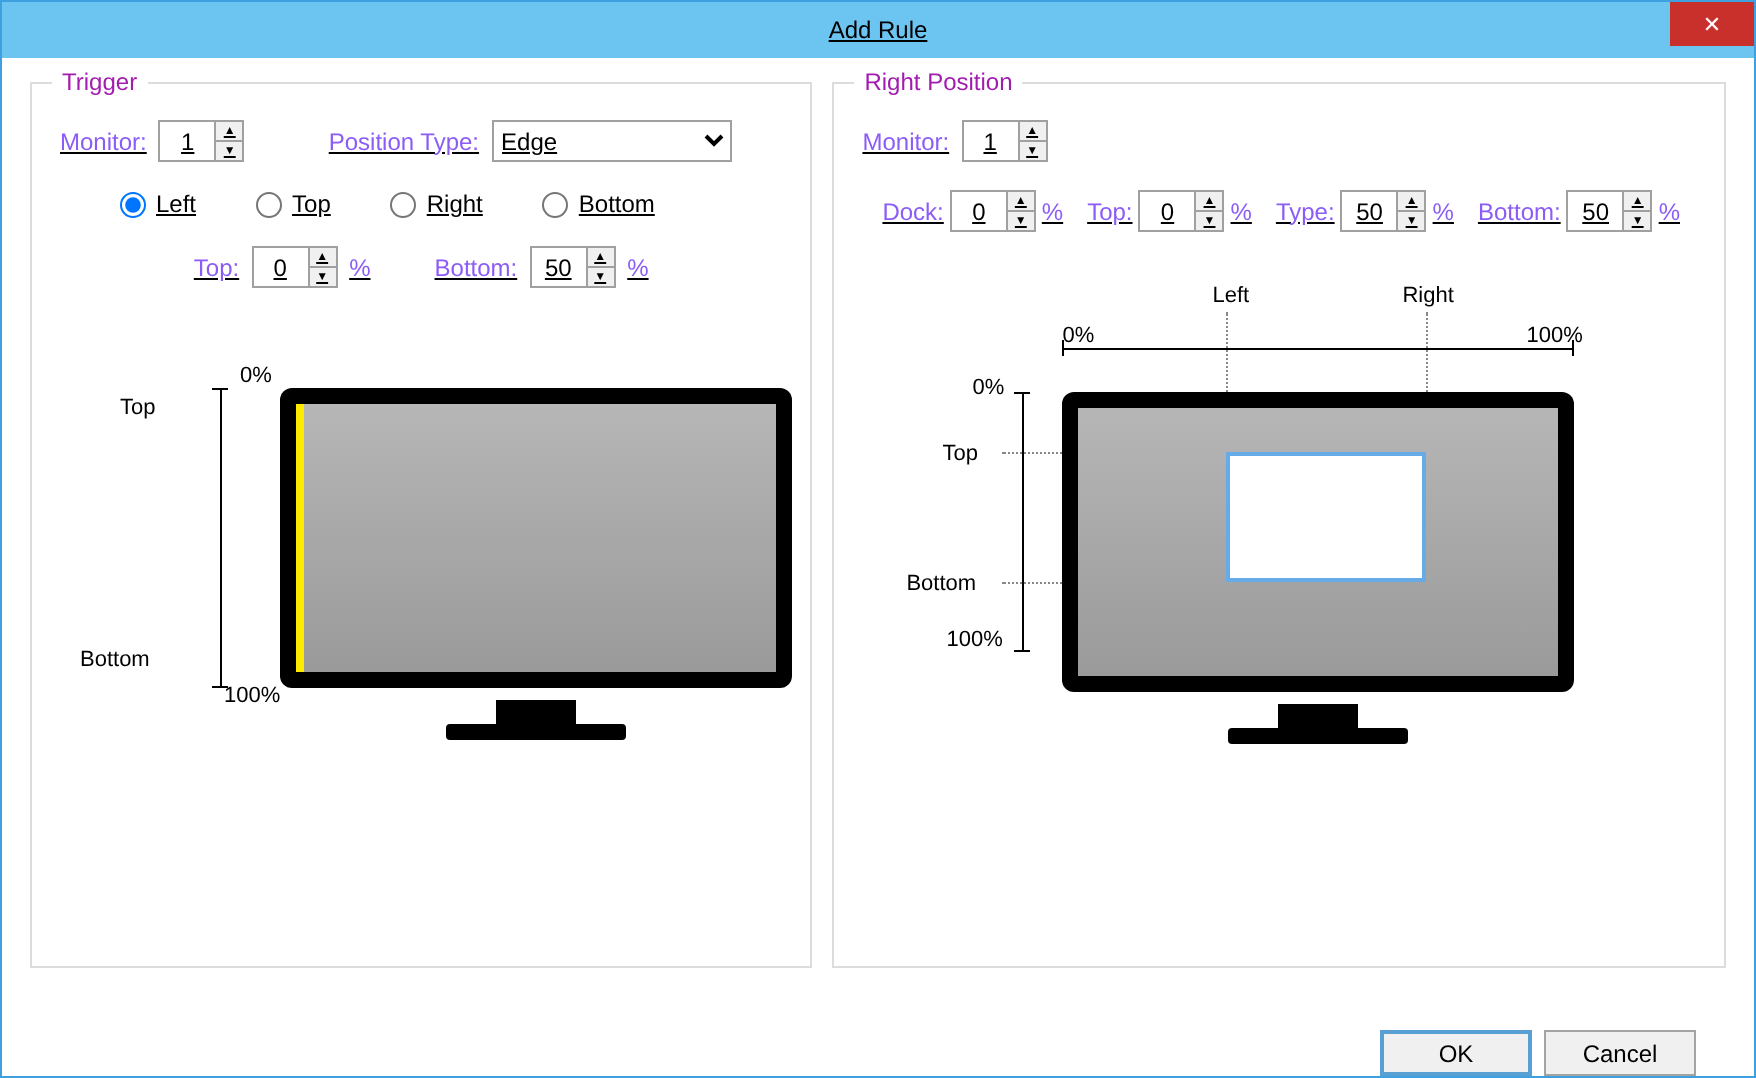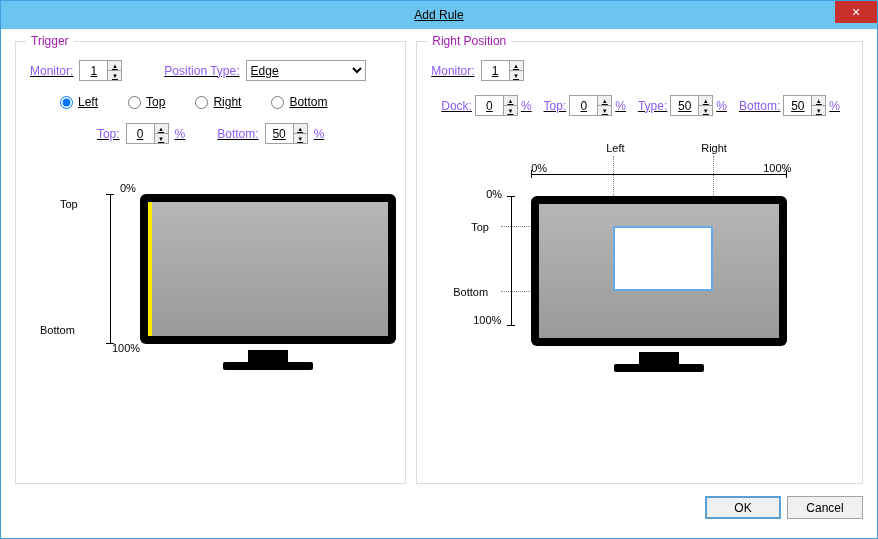--- a/index.html
+++ b/index.html
@@ -29,21 +29,21 @@
 .monitor-frame { position: absolute; width: 256px; height: 150px; background: #000; border-radius: 6px; padding: 8px; }
 .monitor-screen { width: 100%; height: 100%; background: linear-gradient(#b6b6b6, #9a9a9a); position: relative; }
 .monitor-stand { position: absolute; bottom: -18px; left: 50%; transform: translateX(-50%); width: 40px; height: 12px; background: #000; }
 .monitor-base { position: absolute; bottom: -26px; left: 50%; transform: translateX(-50%); width: 90px; height: 8px; background: #000; border-radius: 2px; }
 .yellow-edge { position: absolute; left: 0; top: 0; width: 4px; height: 100%; background: #ffeb00; }
 .dock-rect { position: absolute; background: #fff; border: 2px solid #66aae8; }
 .axis-label { position: absolute; font-size: 11px; color: #000; }
 .tick-line { position: absolute; background: #000; }
 .dotted-line { position: absolute; border-top: 1px dotted #888; }
 .dotted-line-v { position: absolute; border-left: 1px dotted #888; }
-.footer { position: absolute; bottom: 0; left: 0; right: 0; height: 42px; display: flex; align-items: flex-start; justify-content: flex-end; gap: 6px; padding: 0 14px; border-top: none; }
+.footer { position: absolute; bottom: 0; left: 0; right: 0; height: 42px; display: flex; align-items: flex-end; justify-content: flex-end; gap: 6px; padding: 0 29px; border-top: none; }
 .btn { width: 76px; height: 23px; border: 1px solid #a3a3a3; background: #f0f0f0; font-size: 12px; cursor: pointer; }
 .btn.primary { border: 2px solid #5a9fd4; }
 </style>
 </head>
 <body>
 
 <div class="window">
   <div class="titlebar">
     <span class="titlebar-title">Add Rule</span>
     <div class="close-btn">

